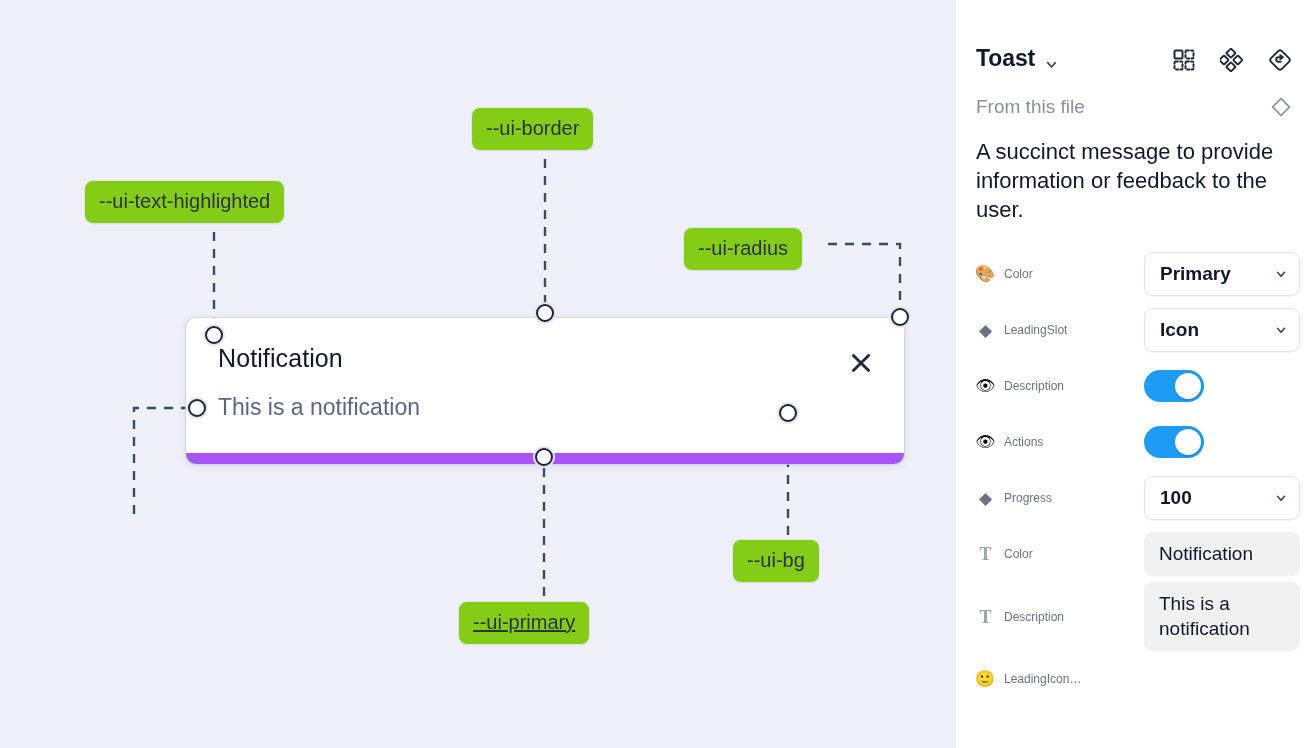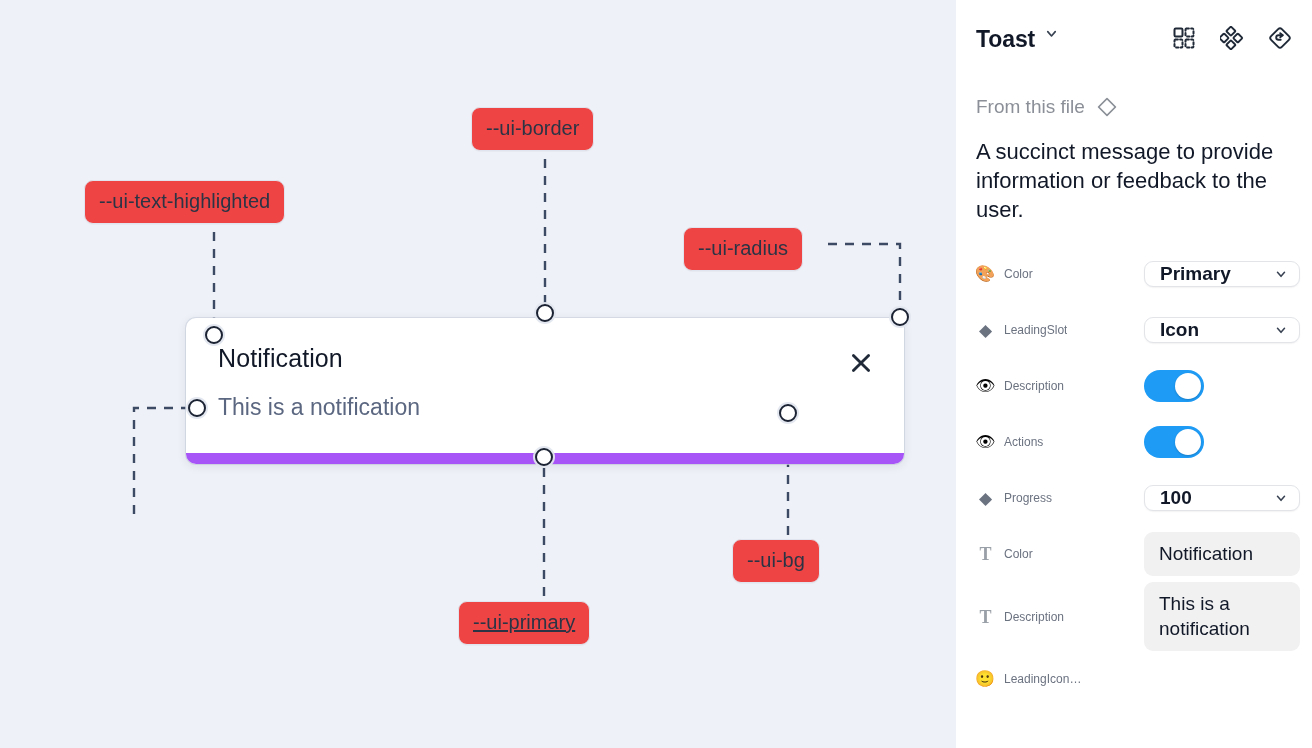--- a/index.html
+++ b/index.html
@@ -16,21 +16,21 @@
     position: relative;
     width: 956px; height: 748px;
     background: #eef1f7;
     overflow: hidden;
   }
   .canvas-svg { position: absolute; inset: 0; width: 956px; height: 748px; }
 
   
   .token-label {
     position: absolute;
-    background: #ef4444;
+    background: #84cc16;
     border: 1px solid #dfe4ee;
     border-radius: 9px;
     color: #2b3445;
     font-size: 20px;
     line-height: 1;
     padding: 10px 14px 12px;
     white-space: nowrap;
     box-shadow: 0 1px 1px rgba(30,40,60,.03);
   }
 
@@ -80,34 +80,35 @@
   }
 
   
   .panel {
     position: relative;
     width: 356px; height: 748px;
     background: #ffffff;
     padding: 0 20px;
   }
   .panel-header {
-    display: flex; align-items: flex-start;
+    display: flex; align-items: flex-end;
     height: 72px; padding-top: 26px;
   }
   .panel-title {
     font-size: 23px; font-weight: 700; color: #111827;
     letter-spacing: -.1px;
   }
   .title-chevron { margin-left: 9px; color: #374151; display: flex; align-items: center; cursor: pointer; }
   .header-icons { margin-left: auto; display: flex; align-items: center; gap: 24px; }
   .hicon { width: 24px; height: 24px; color: #1f2937; cursor: pointer; display: flex; }
 
   .from-file {
     display: flex; align-items: center; gap: 11px;
     margin-top: 24px;
+    justify-content: space-between;
   }
   .from-file-label { font-size: 19px; color: #8b8f97; }
   .diamond-ico { width: 22px; height: 22px; color: #8b8f97; display: flex; }
 
   .panel-desc {
     margin-top: 19px;
     font-size: 22px; line-height: 1.32; color: #111827;
   }
 
   .props { margin-top: 22px; }
@@ -124,21 +125,21 @@
   .prop-ico.tchar { font-family: "Liberation Serif", serif; font-weight: 700; color: #9aa0a8; font-size: 18px; }
   .prop-name {
     font-size: 12px; color: #6b7280;
     white-space: nowrap; overflow: hidden; text-overflow: ellipsis;
   }
 
   .prop-ctrl { flex: 1; display: flex; }
 
   .select {
     position: relative;
-    width: 156px; height: 26px;
+    width: 156px; height: 44px;
     background: #ffffff;
     border: 1px solid #e2e4e8;
     border-radius: 9px;
     display: flex; align-items: center;
     padding: 0 30px 0 15px;
     font-size: 19px; font-weight: 700; color: #111827;
     cursor: pointer;
     box-shadow: 0 1px 1.5px rgba(20,25,40,.05);
   }
   .select .sel-text { white-space: nowrap; overflow: hidden; text-overflow: ellipsis; }

